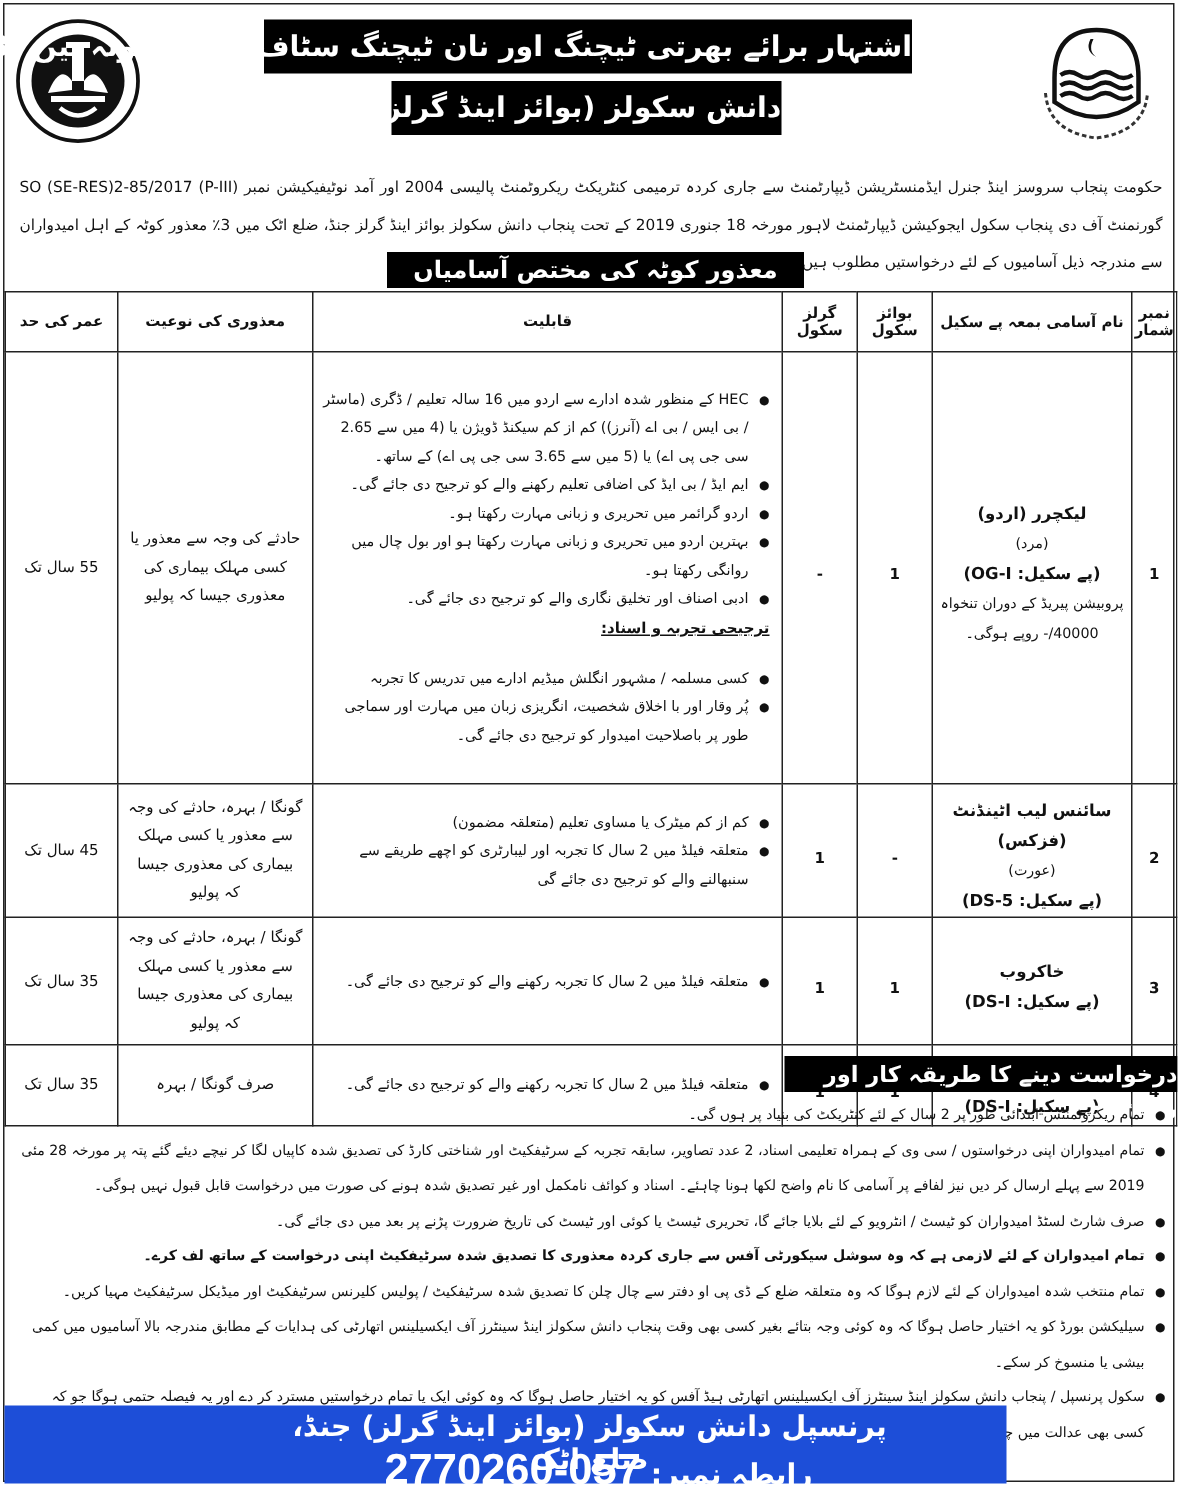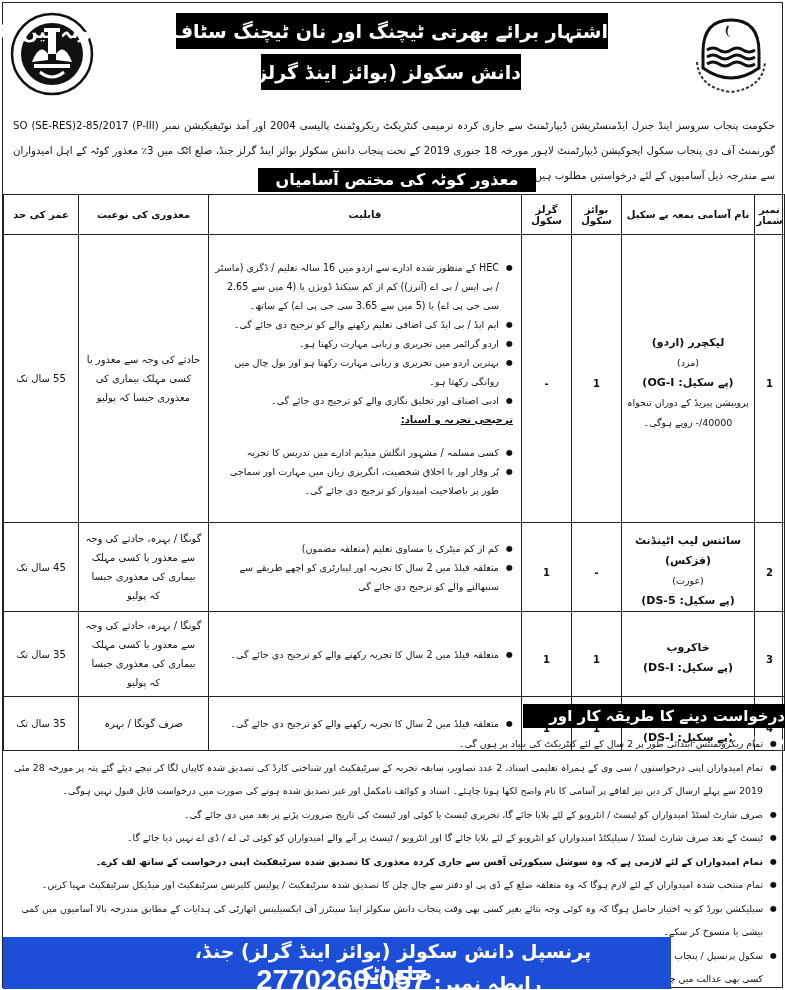--- a/index.html
+++ b/index.html
@@ -196,21 +196,20 @@
         <td class="age">35 سال تک</td>
       </tr>
     </tbody>
   </table>
 
   <div class="terms-title">درخواست دینے کا طریقہ کار اور شرائط:</div>
   <ul class="terms">
     <li>تمام ریکروٹمنٹس ابتدائی طور پر 2 سال کے لئے کنٹریکٹ کی بنیاد پر ہوں گی۔</li>
     <li>تمام امیدواران اپنی درخواستوں / سی وی کے ہمراہ تعلیمی اسناد، 2 عدد تصاویر، سابقہ تجربہ کے سرٹیفکیٹ اور شناختی کارڈ کی تصدیق شدہ کاپیاں لگا کر نیچے دیئے گئے پتہ پر مورخہ 28 مئی 2019 سے پہلے ارسال کر دیں نیز لفافے پر آسامی کا نام واضح لکھا ہونا چاہئے۔ اسناد و کوائف نامکمل اور غیر تصدیق شدہ ہونے کی صورت میں درخواست قابل قبول نہیں ہوگی۔</li>
     <li>صرف شارٹ لسٹڈ امیدواران کو ٹیسٹ / انٹرویو کے لئے بلایا جائے گا، تحریری ٹیسٹ یا کوئی اور ٹیسٹ کی تاریخ ضرورت پڑنے پر بعد میں دی جائے گی۔</li>
-    <li>ٹیسٹ کے بعد صرف شارٹ لسٹڈ / سیلیکٹڈ امیدواران کو انٹرویو کے لئے بلایا جائے گا اور انٹرویو / ٹیسٹ پر آنے والے امیدواران کو کوئی ٹی اے / ڈی اے نہیں دیا جائے گا۔</li>
     <li class="bold">تمام امیدواران کے لئے لازمی ہے کہ وہ سوشل سیکورٹی آفس سے جاری کردہ معذوری کا تصدیق شدہ سرٹیفکیٹ اپنی درخواست کے ساتھ لف کرے۔</li>
     <li>تمام منتخب شدہ امیدواران کے لئے لازم ہوگا کہ وہ متعلقہ ضلع کے ڈی پی او دفتر سے چال چلن کا تصدیق شدہ سرٹیفکیٹ / پولیس کلیرنس سرٹیفکیٹ اور میڈیکل سرٹیفکیٹ مہیا کریں۔</li>
     <li>سیلیکشن بورڈ کو یہ اختیار حاصل ہوگا کہ وہ کوئی وجہ بتائے بغیر کسی بھی وقت پنجاب دانش سکولز اینڈ سینٹرز آف ایکسیلینس اتھارٹی کی ہدایات کے مطابق مندرجہ بالا آسامیوں میں کمی بیشی یا منسوخ کر سکے۔</li>
     <li>سکول پرنسپل / پنجاب دانش سکولز اینڈ سینٹرز آف ایکسیلینس اتھارٹی ہیڈ آفس کو یہ اختیار حاصل ہوگا کہ وہ کوئی ایک یا تمام درخواستیں مسترد کر دے اور یہ فیصلہ حتمی ہوگا جو کہ کسی بھی عدالت میں چیلنج نہیں کیا جا سکے گا۔</li>
   </ul>
 
   <div class="footer">
     <div class="principal">پرنسپل دانش سکولز (بوائز اینڈ گرلز) جنڈ، ضلع اٹک</div>
     <div class="contact">
       <span>رابطہ نمبر:</span>

